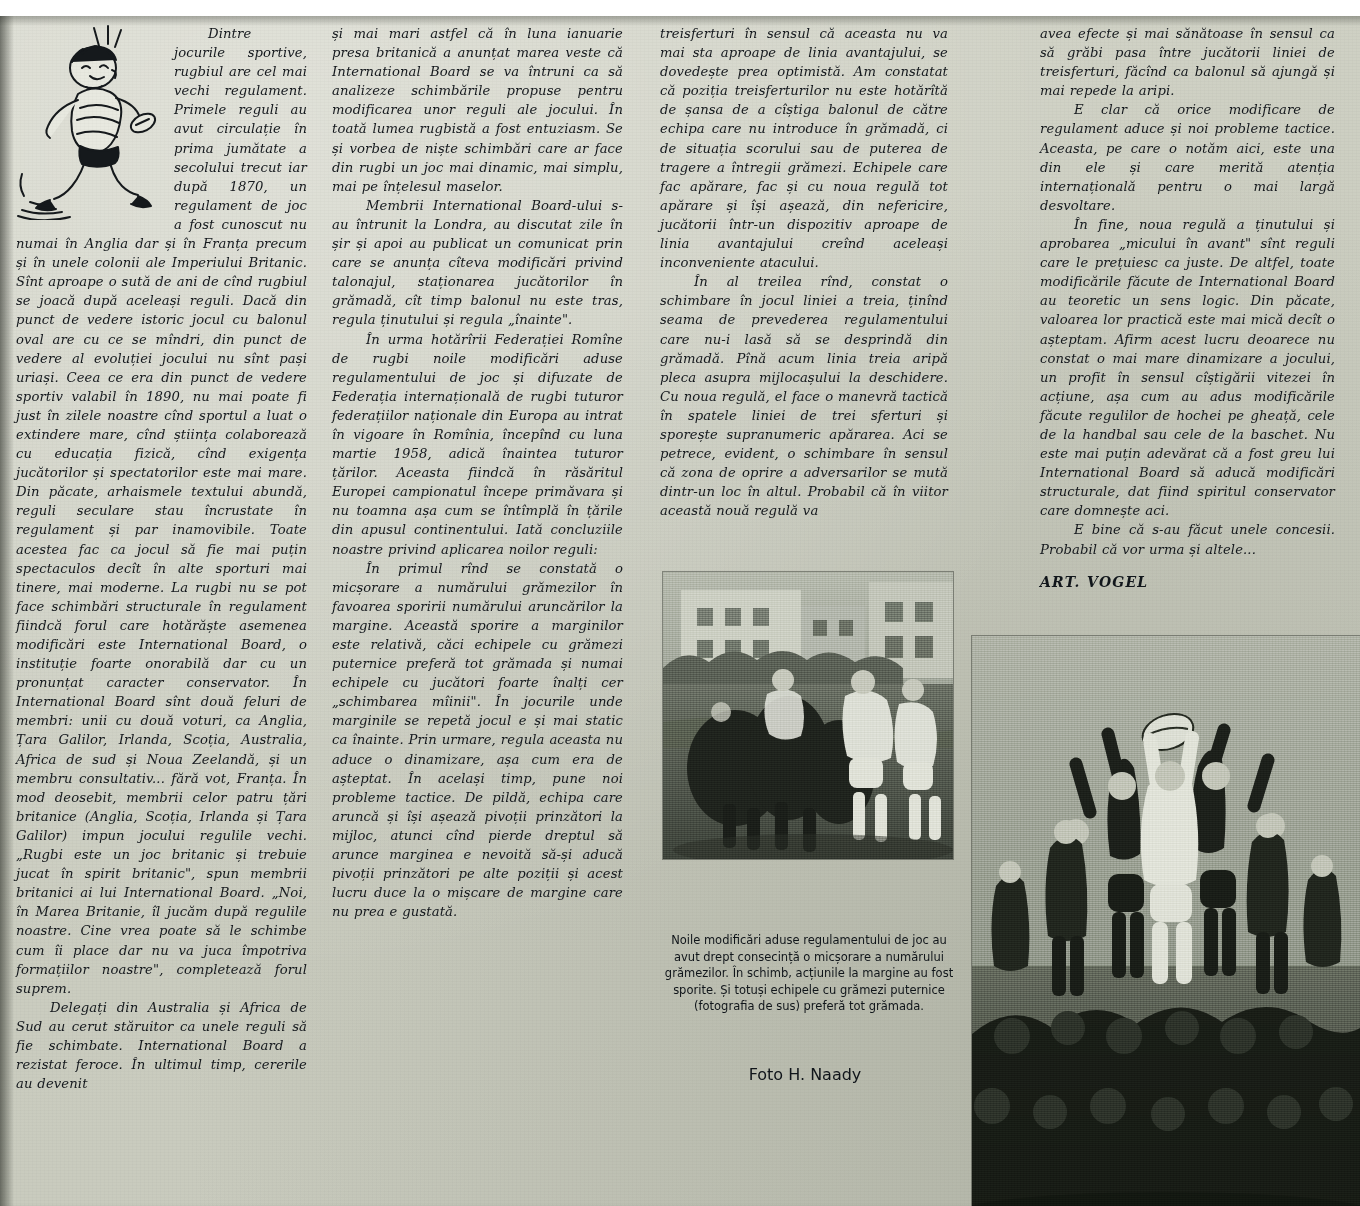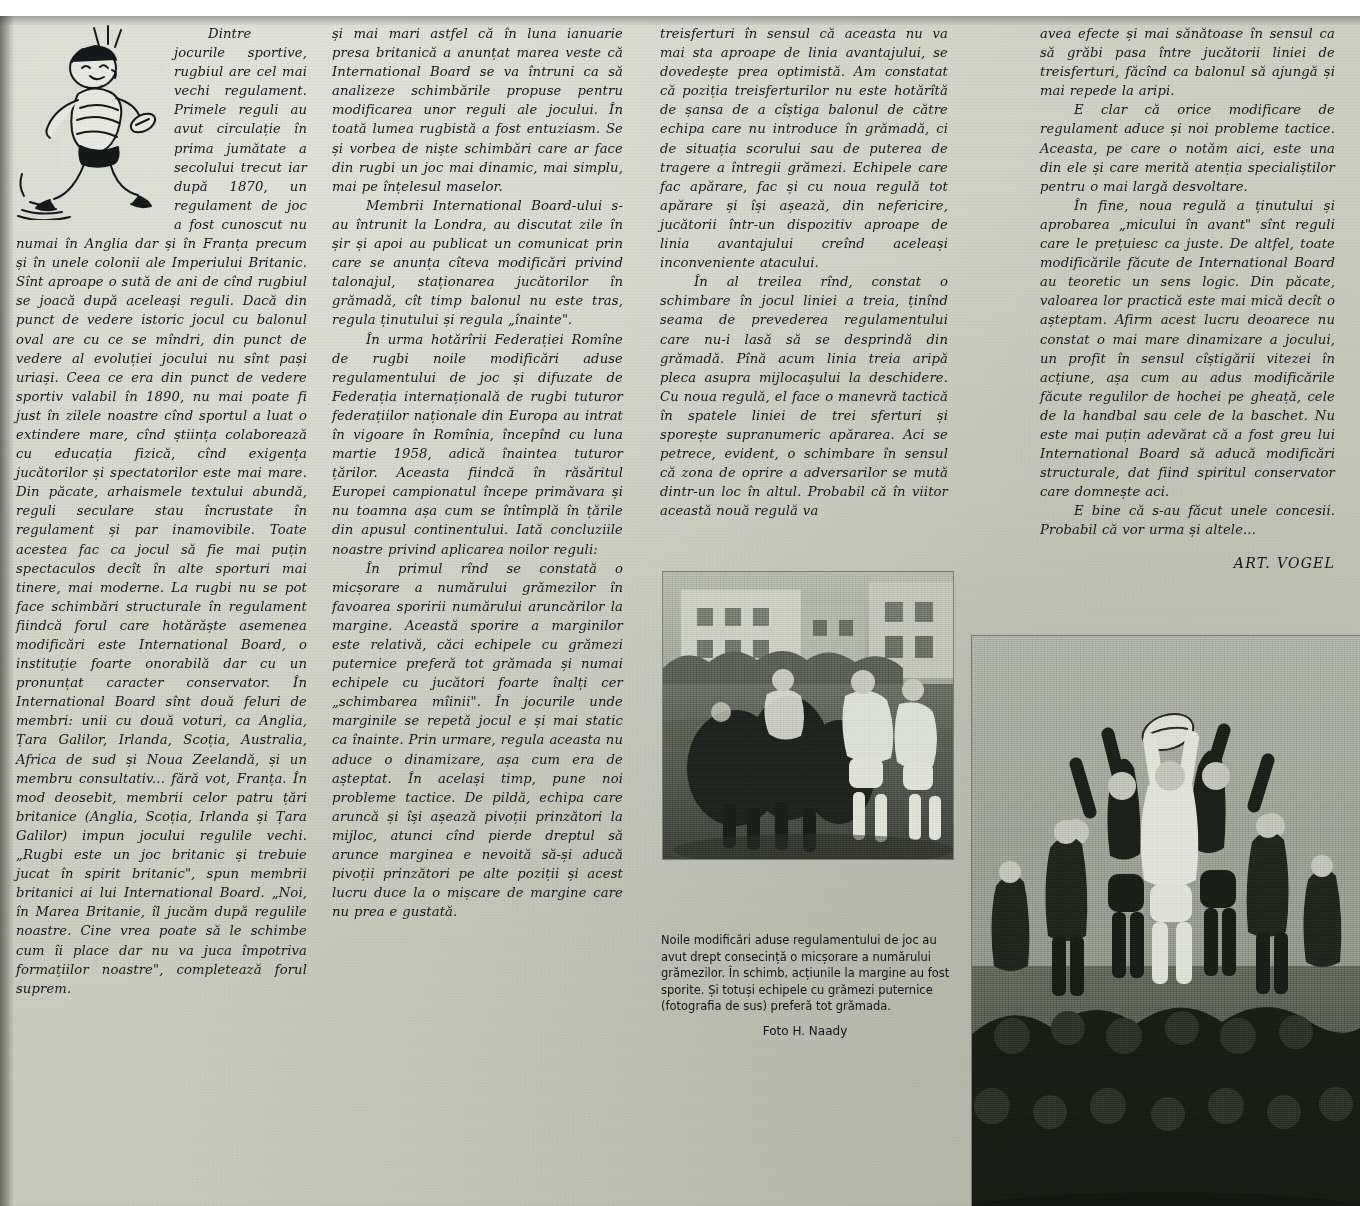--- a/index.html
+++ b/index.html
@@ -67,23 +67,23 @@
   .illo-wrap {
     float: left;
     width: 152px;
     height: 196px;
     margin: 0 6px 2px 0;
     shape-outside: polygon(0 0, 100% 0, 100% 100%, 0 100%);
   }
 
   .sig {
     margin-top: 14px;
-    text-align: right;
+    text-align: left;
     font-style: italic;
-    font-weight: normal;
+    font-weight: bold;
     font-size: 14px;
     letter-spacing: 1.2px;
     color: #11161b;
   }
 
   
   .photo {
     position: absolute;
     overflow: hidden;
     background: #6d7066;
@@ -100,24 +100,24 @@
     mix-blend-mode: overlay;
     opacity: .75;
   }
 
   .caption {
     position: absolute;
     font-family: "DejaVu Sans", sans-serif;
     font-size: 11.5px;
     line-height: 16.5px;
     color: #10151a;
-    text-align: left;
+    text-align: center;
   }
   #caption-main { left: 661px; top: 916px; width: 296px; }
-  #credit { left: 700px; top: 1007px; width: 210px; text-align: center; font-size: 12px; }
+  #credit { left: 700px; top: 1051px; width: 210px; text-align: center; font-size: 16px; }
 
   
   #edge-left {
     position: absolute; left: 0; top: 0; width: 14px; height: 1206px;
     background: linear-gradient(90deg, rgba(25,28,22,.55), rgba(25,28,22,0));
     pointer-events: none;
   }
   #edge-bottom {
     position: absolute; left: 0; bottom: 0; width: 1360px; height: 18px;
     background: linear-gradient(0deg, rgba(25,28,22,.40), rgba(25,28,22,0));
@@ -174,37 +174,38 @@
           <path d="M122 172 q10 4 13 10 q-11 3 -20 -2" fill="#15191c"></path>
 
           <path d="M6 186 q18 6 40 2 M2 192 q24 8 52 1 M14 178 q10 4 20 3"></path>
 
           <path d="M6 150 q-4 12 2 22"></path>
         </g>
       </svg>
     </div>
 
     <p>Dintre jocurile sportive, rugbiul are cel mai vechi regulament. Primele reguli au avut circulație în prima jumătate a secolului trecut iar după 1870, un regulament de joc a fost cunoscut nu numai în Anglia dar și în Franța precum și în unele colonii ale Imperiului Britanic. Sînt aproape o sută de ani de cînd rugbiul se joacă după aceleași reguli. Dacă din punct de vedere istoric jocul cu balonul oval are cu ce se mîndri, din punct de vedere al evoluției jocului nu sînt pași uriași. Ceea ce era din punct de vedere sportiv valabil în 1890, nu mai poate fi just în zilele noastre cînd sportul a luat o extindere mare, cînd știința colaborează cu educația fizică, cînd exigența jucătorilor și spectatorilor este mai mare. Din păcate, arhaismele textului abundă, reguli seculare stau încrustate în regulament și par inamovibile. Toate acestea fac ca jocul să fie mai puțin spectaculos decît în alte sporturi mai tinere, mai moderne. La rugbi nu se pot face schimbări structurale în regulament fiindcă forul care hotărăște asemenea modificări este International Board, o instituție foarte onorabilă dar cu un pronunțat caracter conservator. În International Board sînt două feluri de membri: unii cu două voturi, ca Anglia, Țara Galilor, Irlanda, Scoția, Australia, Africa de sud și Noua Zeelandă, și un membru consultativ... fără vot, Franța. În mod deosebit, membrii celor patru țări britanice (Anglia, Scoția, Irlanda și Țara Galilor) impun jocului regulile vechi. „Rugbi este un joc britanic și trebuie jucat în spirit britanic", spun membrii britanici ai lui International Board. „Noi, în Marea Britanie, îl jucăm după regulile noastre. Cine vrea poate să le schimbe cum îi place dar nu va juca împotriva formațiilor noastre", completează forul suprem.</p>
+    <p>Delegați din Australia și Africa de Sud au cerut stăruitor ca unele reguli să fie schimbate. International Board a rezistat feroce. În ultimul timp, cererile au devenit</p>
   </div>
 
   <div class="col" id="col2">
     <p class="noind">și mai mari astfel că în luna ianuarie presa britanică a anunțat marea veste că International Board se va întruni ca să analizeze schimbările propuse pentru modificarea unor reguli ale jocului. În toată lumea rugbistă a fost entuziasm. Se și vorbea de niște schimbări care ar face din rugbi un joc mai dinamic, mai simplu, mai pe înțelesul maselor.</p>
     <p>Membrii International Board-ului s-au întrunit la Londra, au discutat zile în șir și apoi au publicat un comunicat prin care se anunța cîteva modificări privind talonajul, staționarea jucătorilor în grămadă, cît timp balonul nu este tras, regula ținutului și regula „înainte".</p>
     <p>În urma hotărîrii Federației Romîne de rugbi noile modificări aduse regulamentului de joc și difuzate de Federația internațională de rugbi tuturor federațiilor naționale din Europa au intrat în vigoare în Romînia, începînd cu luna martie 1958, adică înaintea tuturor țărilor. Aceasta fiindcă în răsăritul Europei campionatul începe primăvara și nu toamna așa cum se întîmplă în țările din apusul continentului. Iată concluziile noastre privind aplicarea noilor reguli:</p>
     <p>În primul rînd se constată o micșorare a numărului grămezilor în favoarea sporirii numărului aruncărilor la margine. Această sporire a marginilor este relativă, căci echipele cu grămezi puternice preferă tot grămada și numai echipele cu jucători foarte înalți cer „schimbarea mîinii". În jocurile unde marginile se repetă jocul e și mai static ca înainte. Prin urmare, regula aceasta nu aduce o dinamizare, așa cum era de așteptat. În același timp, pune noi probleme tactice. De pildă, echipa care aruncă și își așează pivoții prinzători la mijloc, atunci cînd pierde dreptul să arunce marginea e nevoită să-și aducă pivoții prinzători pe alte poziții și acest lucru duce la o mișcare de margine care nu prea e gustată.</p>
   </div>
 
   <div class="col" id="col3">
     <p class="noind">treisferturi în sensul că aceasta nu va mai sta aproape de linia avantajului, se dovedește prea optimistă. Am constatat că poziția treisferturilor nu este hotărîtă de șansa de a cîștiga balonul de către echipa care nu introduce în grămadă, ci de situația scorului sau de puterea de tragere a întregii grămezi. Echipele care fac apărare, fac și cu noua regulă tot apărare și își așează, din nefericire, jucătorii într-un dispozitiv aproape de linia avantajului creînd aceleași inconveniente atacului.</p>
     <p>În al treilea rînd, constat o schimbare în jocul liniei a treia, ținînd seama de prevederea regulamentului care nu-i lasă să se desprindă din grămadă. Pînă acum linia treia aripă pleca asupra mijlocașului la deschidere. Cu noua regulă, el face o manevră tactică în spatele liniei de trei sferturi și sporește supranumeric apărarea. Aci se petrece, evident, o schimbare în sensul că zona de oprire a adversarilor se mută dintr-un loc în altul. Probabil că în viitor această nouă regulă va</p>
   </div>
 
   <div class="col" id="col4">
     <p class="noind">avea efecte și mai sănătoase în sensul ca să grăbi pasa între jucătorii liniei de treisferturi, făcînd ca balonul să ajungă și mai repede la aripi.</p>
-    <p>E clar că orice modificare de regulament aduce și noi probleme tactice. Aceasta, pe care o notăm aici, este una din ele și care merită atenția specialiștilor pentru o mai largă desvoltare.</p>
+    <p>E clar că orice modificare de regulament aduce și noi probleme tactice. Aceasta, pe care o notăm aici, este una din ele și care merită atenția internațională pentru o mai largă desvoltare.</p>
     <p>În fine, noua regulă a ținutului și aprobarea „micului în avant" sînt reguli care le prețuiesc ca juste. De altfel, toate modificările făcute de International Board au teoretic un sens logic. Din păcate, valoarea lor practică este mai mică decît o așteptam. Afirm acest lucru deoarece nu constat o mai mare dinamizare a jocului, un profit în sensul cîștigării vitezei în acțiune, așa cum au adus modificările făcute regulilor de hochei pe gheață, cele de la handbal sau cele de la baschet. Nu este mai puțin adevărat că a fost greu lui International Board să aducă modificări structurale, dat fiind spiritul conservator care domnește aci.</p>
     <p>E bine că s-au făcut unele concesii. Probabil că vor urma și altele...</p>
     <div class="sig">ART. VOGEL</div>
   </div>
 
   <div class="photo" id="photo-scrum">
     <svg width="290" height="287" viewBox="0 0 290 287" preserveAspectRatio="none" xmlns="http://www.w3.org/2000/svg">
       <defs>
         <linearGradient id="skyA" x1="0" y1="0" x2="0" y2="1">
           <stop offset="0%" stop-color="#b9bdb1"></stop>

